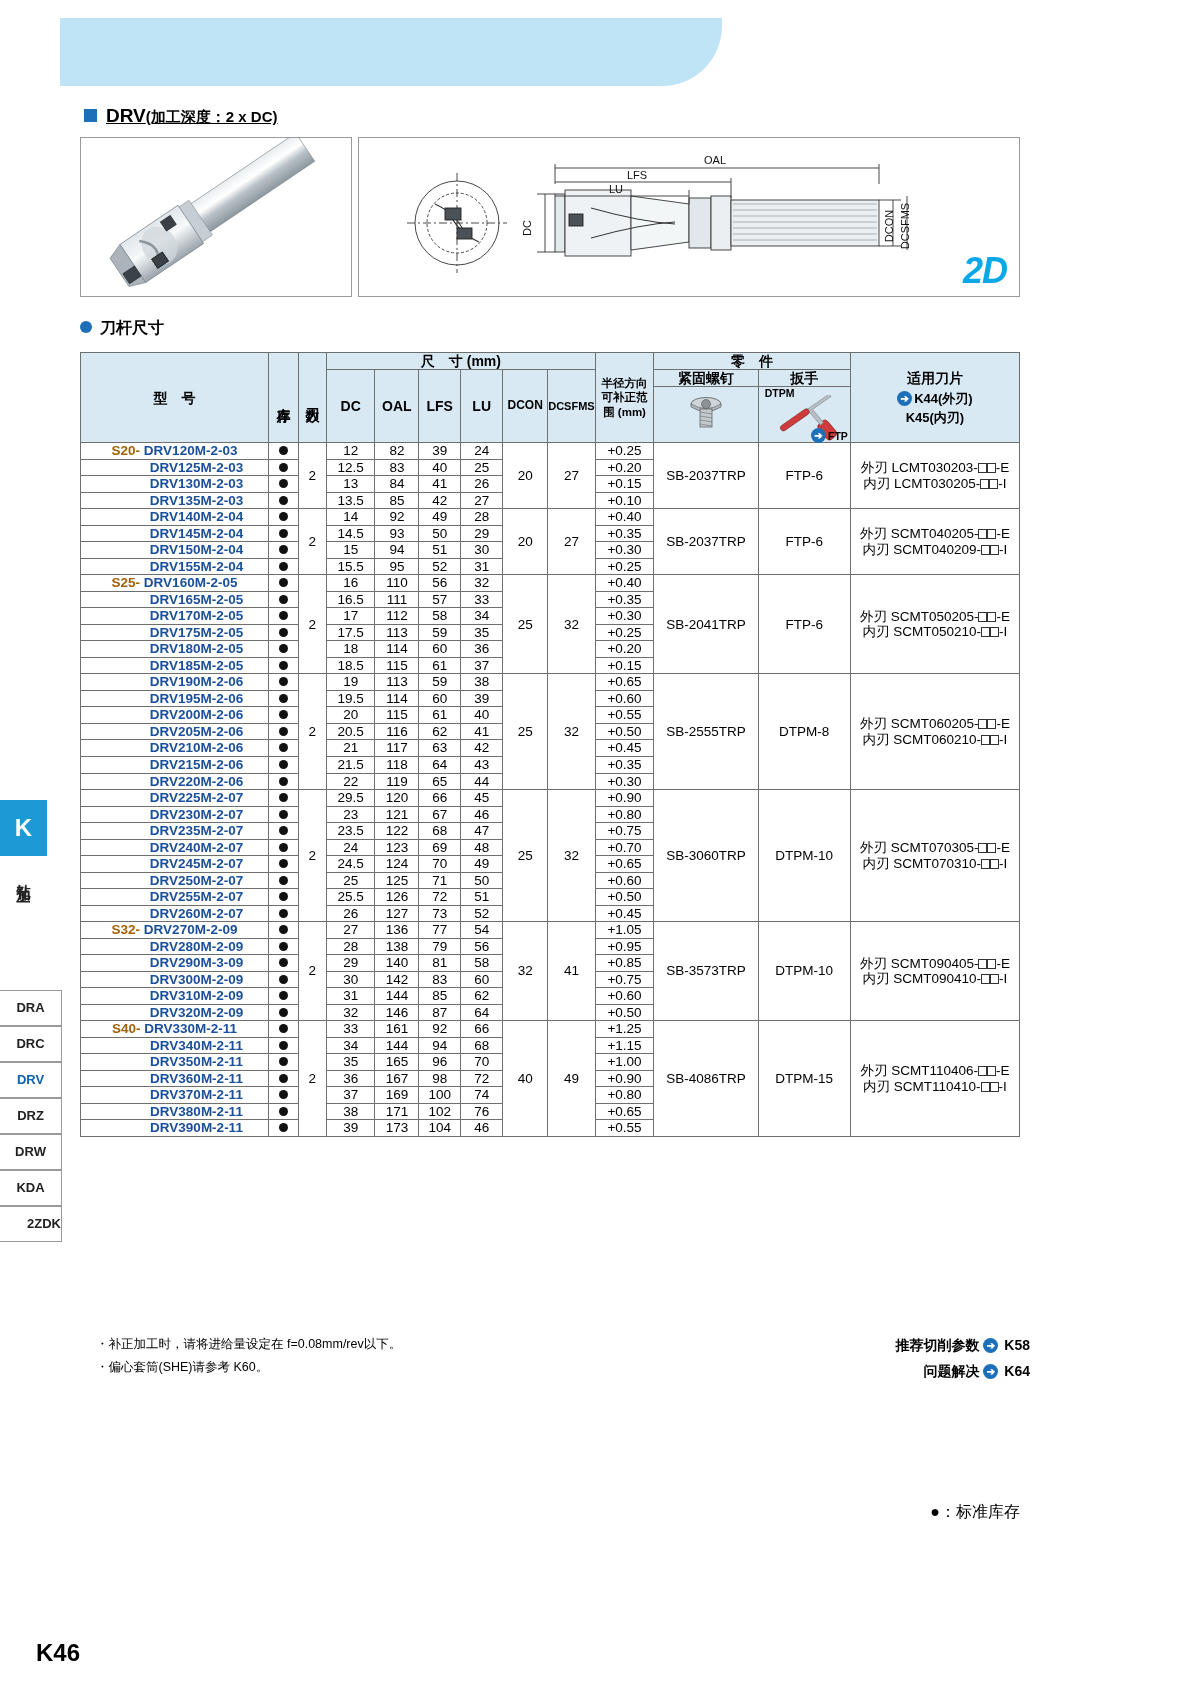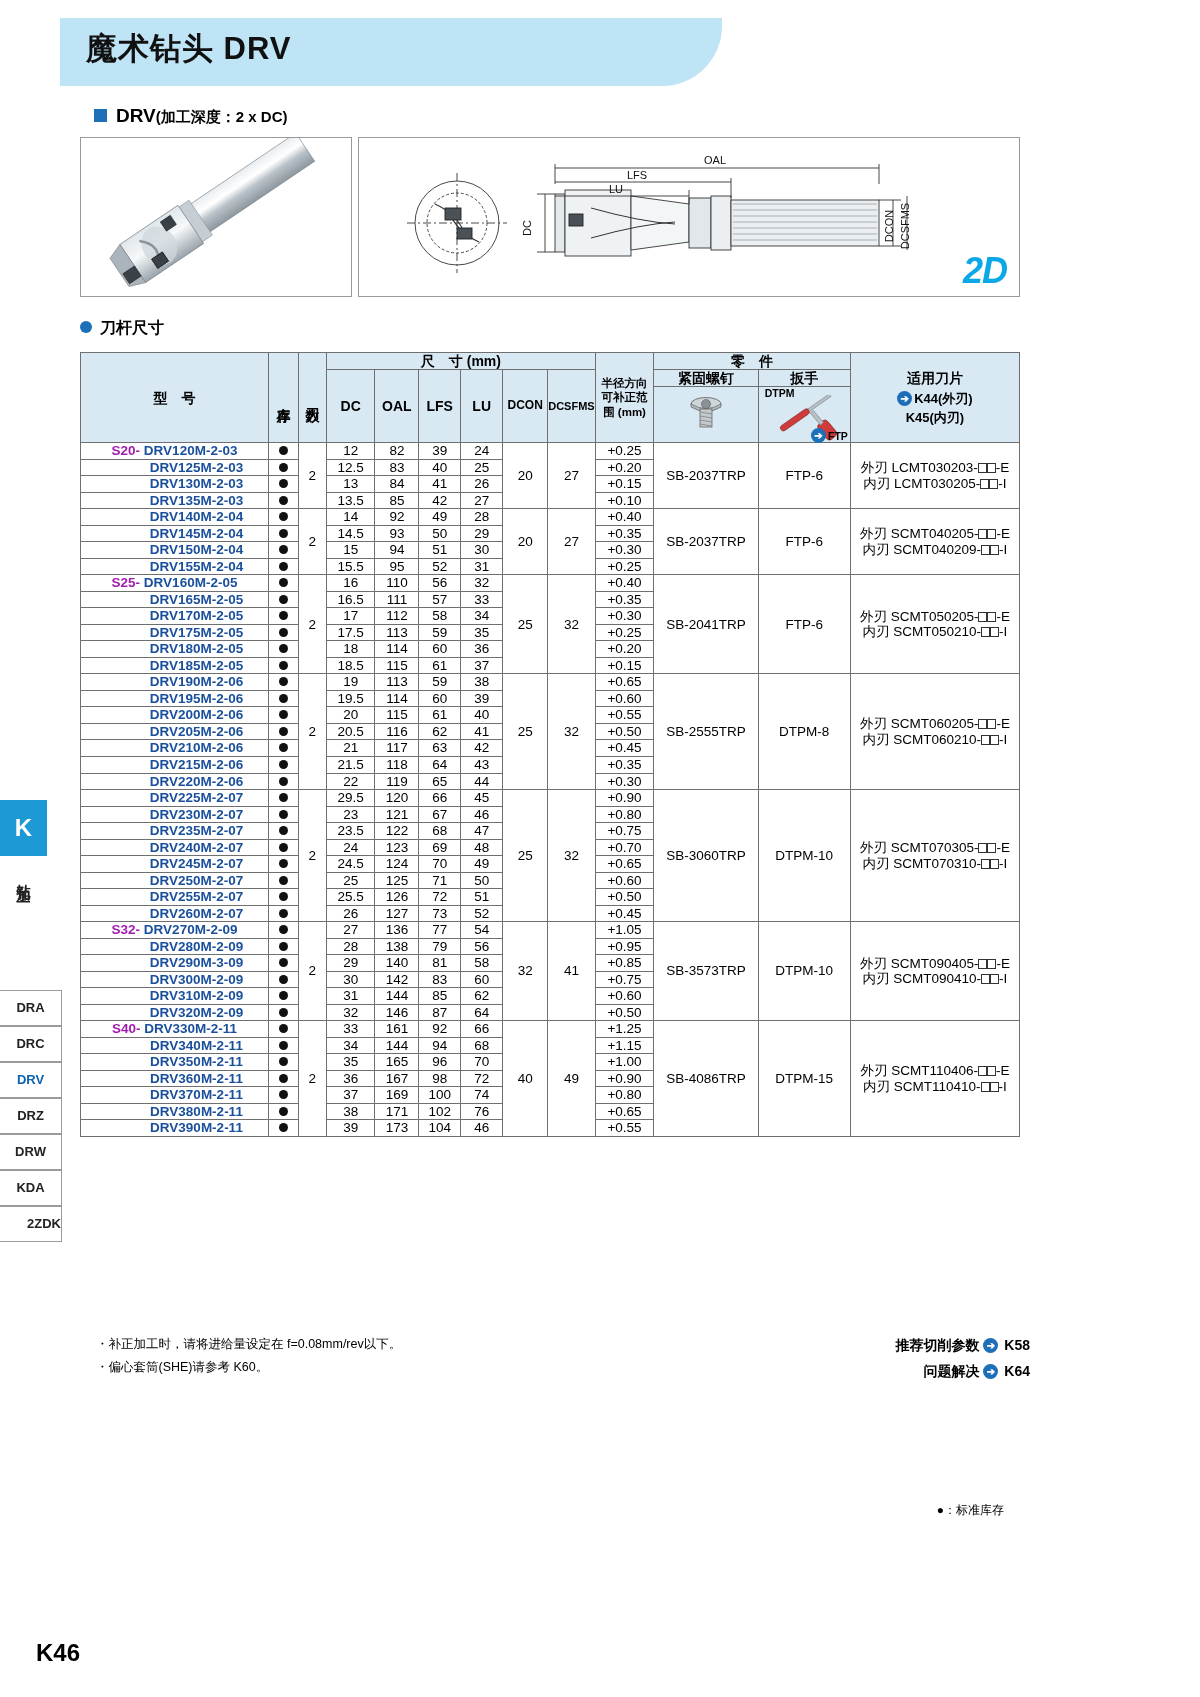--- a/index.html
+++ b/index.html
@@ -19,21 +19,21 @@
   .header-band:after{
     content:""; position:absolute; right:-62px; top:0; width:62px; height:68px;
     background:#bfe4f5;
     border-bottom-right-radius:60px;
   }
   .header-title {
     position:absolute; left:86px; top:28px; font-size:31px; font-weight:bold;
     letter-spacing:1px; color:#111;
   }
   
-  .sec-head { position:absolute; left:94px; top:105px; font-size:19px; font-weight:bold; }
+  .sec-head { position:absolute; left:84px; top:105px; font-size:19px; font-weight:bold;text-decoration:underline; }
   .sec-head .sq {
     display:inline-block; width:13px; height:13px; background:#1d6fb8; margin-right:9px;
     position:relative; top:0px;
   }
   .sec-head .small { font-size:15px; font-weight:bold; }
   
   .fig-left { position:absolute; left:80px; top:137px; width:272px; height:160px; border:1px solid #9a9a9a; background:#fff; overflow:hidden;}
   .fig-right { position:absolute; left:358px; top:137px; width:662px; height:160px; border:1px solid #9a9a9a; background:#fff; overflow:hidden;}
   .twod {
     position:absolute; right:12px; bottom:4px; font-size:36px; font-style:italic; font-weight:bold;
@@ -59,21 +59,21 @@
   .col-lfs { width:44px; }
   .col-lu  { width:46px; }
   .col-dcon{ width:46px; }
   .col-dcsf{ width:48px; }
   .col-rad { width:62px; }
   .col-screw{ width:112px; }
   .col-wrench{ width:100px; }
   .col-insert{ width:172px; }
 
   td.model { text-align:left; padding-left:6px; font-weight:bold; color:#1a4f9c; font-size:15px; white-space:nowrap;}
-  td.model .prefix { color:#a21caf; font-weight:bold; }
+  td.model .prefix { color:#a16207; font-weight:bold; }
   td.dot { font-size:15px; }
   .vdot { display:inline-block; width:9px; height:9px; border-radius:50%; background:#111; }
   td.num { font-size:14.5px; }
   td.rad { font-size:14px; }
   td.part { font-size:14px; }
   td.insert { font-size:12.5px; text-align:left; padding-left:8px; line-height:1.55; white-space:nowrap;}
   .sq-box { display:inline-block; width:9px; height:10px; border:1px solid #333; margin:0 0px; vertical-align:-1px;}
   .arrow-dot {
     display:inline-block; width:15px; height:15px; border-radius:50%; background:#1d6fb8; color:#fff;
     font-size:10px; line-height:15px; text-align:center; vertical-align:1px; margin-right:2px;
@@ -88,29 +88,28 @@
     line-height:1.5; color:#222; font-weight:bold;
   }
   .side-item {
     position:absolute; left:0; width:62px; height:36px; border:1px solid #9a9a9a; border-left:none;
     background:#fff; font-size:13px; font-weight:bold; text-align:center; line-height:34px; color:#222;
   }
   
   .footnotes { position:absolute; left:96px; top:1333px; font-size:12.5px; line-height:1.8; }
   .foot-right { position:absolute; right:170px; top:1333px; font-size:14px; line-height:1.85; text-align:right; font-weight:bold;}
   .foot-right .k { color:#000; font-weight:bold; }
-  .legend { position:absolute; right:196px; top:1502px; font-size:12px;text-align:right; }
+  .legend { position:absolute; right:180px; top:1502px; font-size:16px;text-align:right; }
   .pagenum { position:absolute; left:36px; bottom:30px; font-size:24px; font-weight:bold; }
 </style>
 </head>
 <body>
 
 <div class="page-header">
   <div class="header-band"></div>
-  <div class="header-title">魔术钻头 DRV</div>
 </div>
 
 <div class="sec-head">
   <span class="sq"></span><span>DRV</span><span class="small">(加工深度：2 x DC)</span>
 </div>
 
 <div class="fig-left">
   <svg width="270" height="158" viewBox="0 0 270 158">
     <defs>
       <linearGradient id="shaftg" x1="0" y1="0" x2="0" y2="1">

